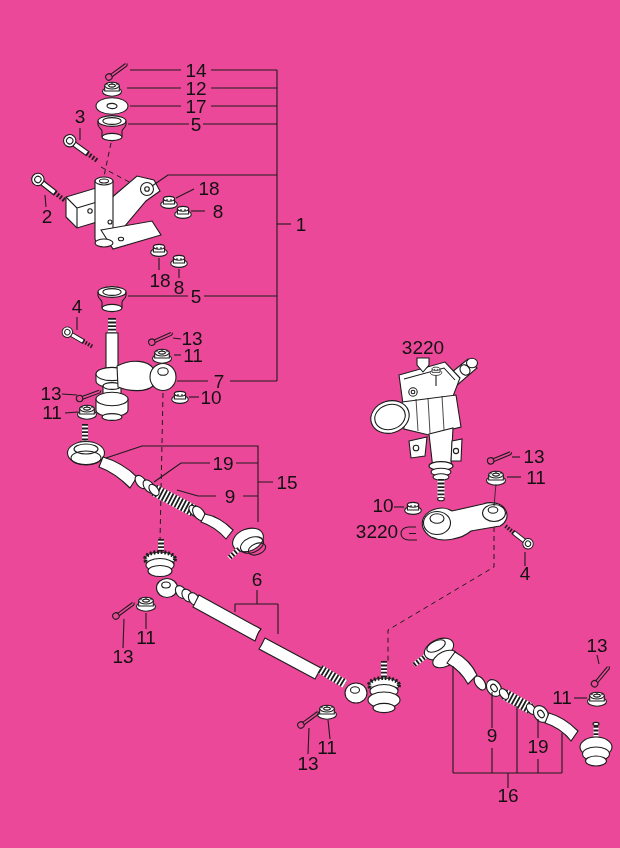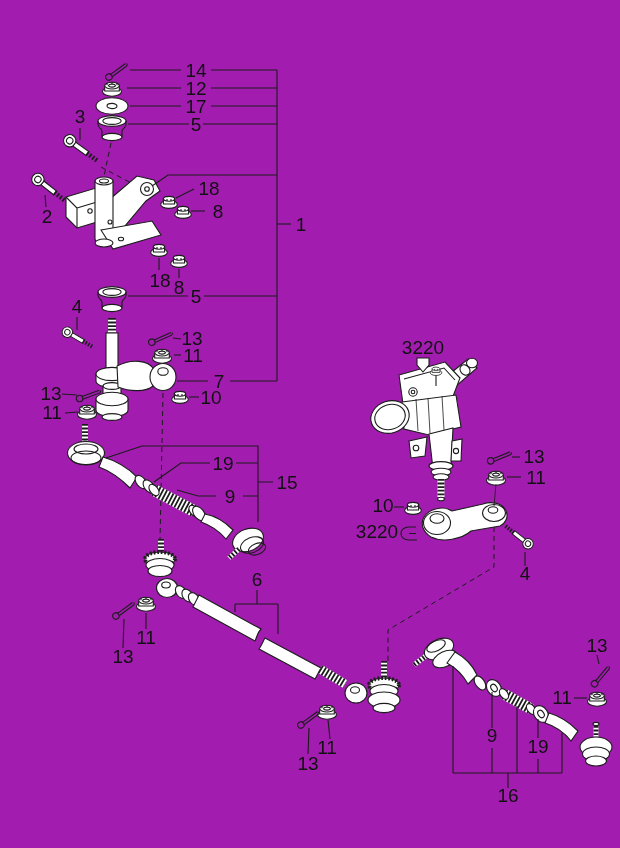--- a/index.html
+++ b/index.html
@@ -1,16 +1,16 @@
 <!DOCTYPE html>
 <html><head>
 <meta charset="utf-8">
 <style>
   html,body{margin:0;padding:0;background:#fff;}
-  #stage{position:relative;width:620px;height:848px;background:#a21caf;overflow:hidden;}
+  #stage{position:relative;width:620px;height:848px;background:#ec4899;overflow:hidden;}
   svg{display:block;}
   svg text{font-family:"Liberation Sans","DejaVu Sans",sans-serif;font-size:19px;fill:#111;text-anchor:middle;}
   .ln{stroke:#1c1c1c;stroke-width:1.1;fill:none;}
   .dsh{stroke:#1c1c1c;stroke-width:1;fill:none;stroke-dasharray:5 4;}
   .wf{fill:#ffffff;stroke:#1c1c1c;stroke-width:1.1;}
   .nf{fill:none;stroke:#1c1c1c;stroke-width:1.1;}
   .thr{stroke:#1c1c1c;fill:none;stroke-dasharray:1.8 1.8;}
   .wu{stroke:#ffffff;fill:none;}
   .thin{stroke:#1c1c1c;stroke-width:.8;fill:none;}
 </style>

